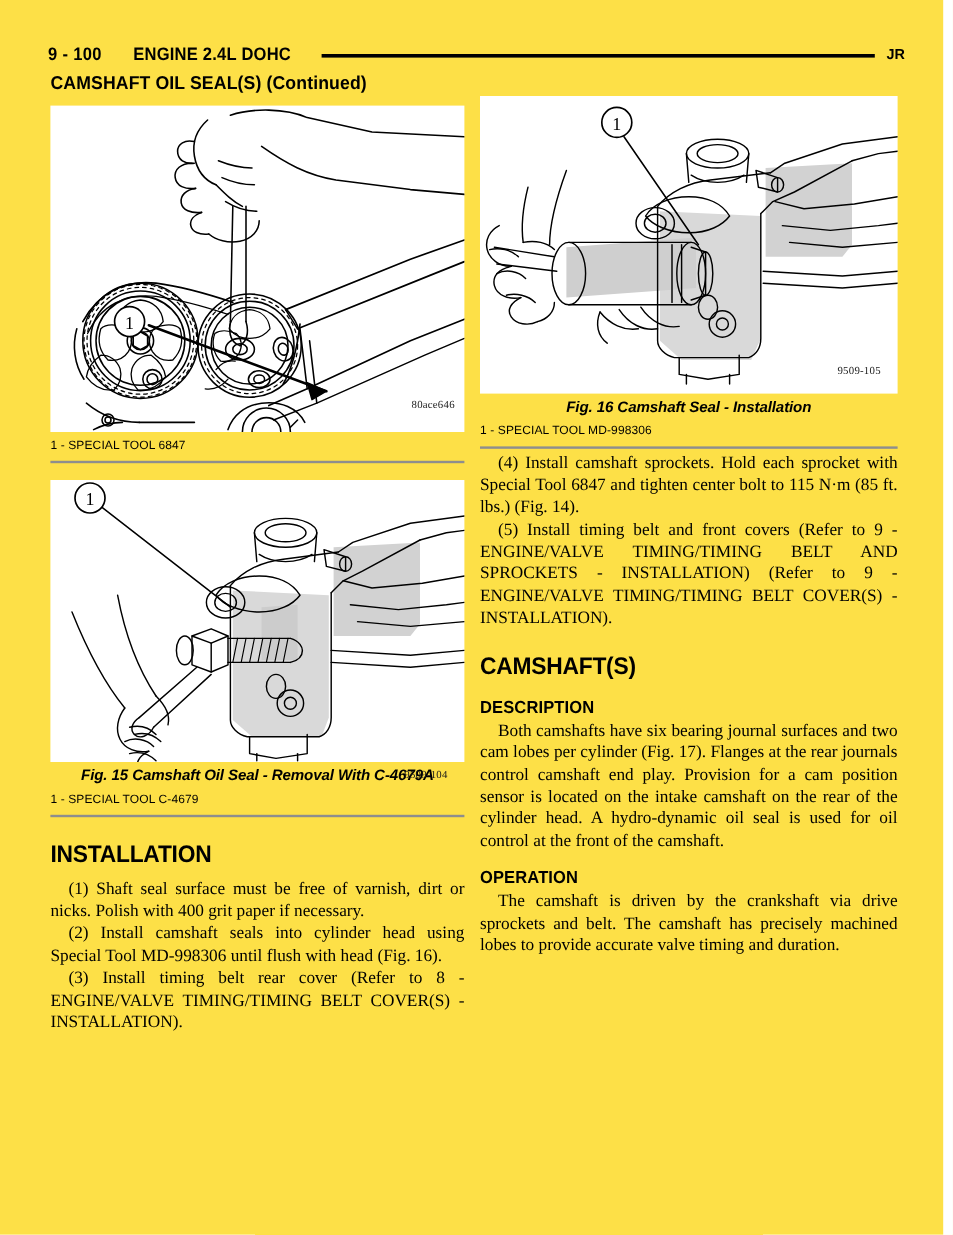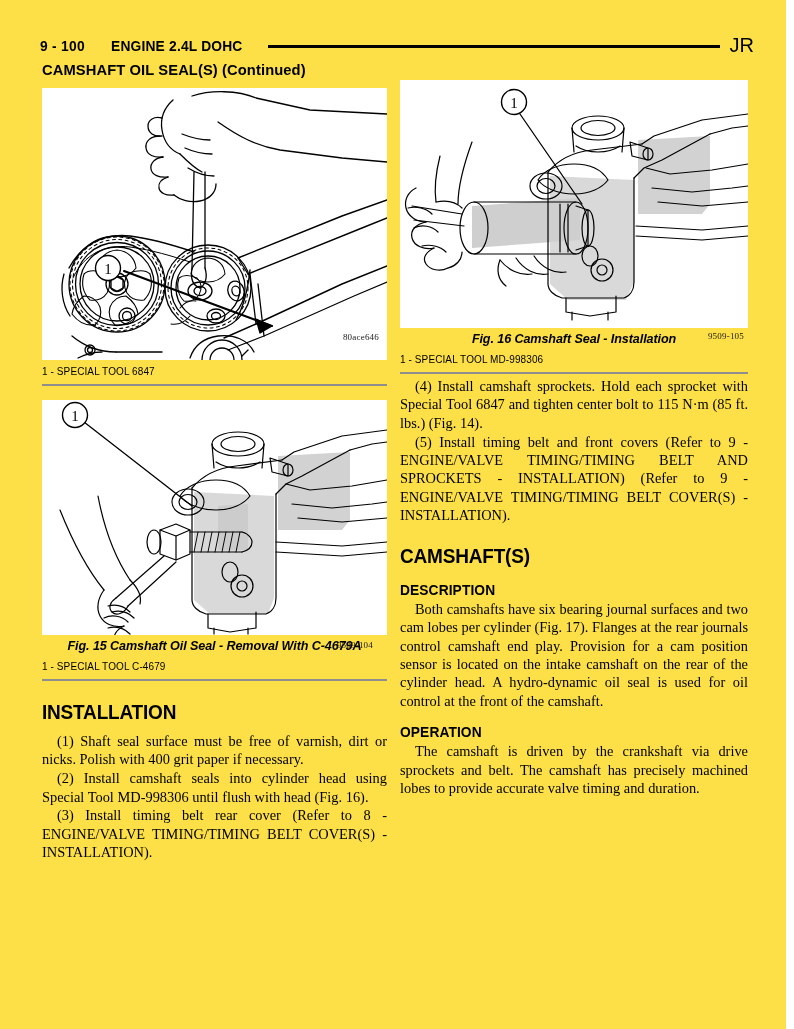--- a/index.html
+++ b/index.html
@@ -50,22 +50,22 @@
   .hdr-rule {
     flex: 1;
     height: 3px;
     background: #000;
     margin: 0 10px 0 14px;
     position: relative;
     top: 1px;
   }
   .hdr-code {
     font-family: "Liberation Sans", sans-serif;
-    font-weight: normal;
-    font-size: 20px;
+    font-weight: bold;
+    font-size: 12px;
     white-space: nowrap;
   }
   .subheader {
     position: absolute;
     left: 42px;
     top: 61px;
     font-family: "Liberation Sans", sans-serif;
     font-weight: bold;
     font-size: 15.5px;
     letter-spacing: 0.1px;
@@ -453,21 +453,21 @@
 
             <path d="M236 146 L302 150 L348 146"></path>
             <path d="M236 156 L302 160 L348 156"></path>
 
             <path d="M120 34 L182 124" stroke-width="1.3"></path>
             <circle cx="114" cy="22" r="12.5" stroke-width="1.4" fill="#fff"></circle>
           </g>
           <text x="114" y="28" text-anchor="middle" font-family="Liberation Serif, serif" font-size="15" fill="#000">1</text>
         </svg>
       </div>
-      <div class="fig-id" style="right:4px; top:224px;margin-top:27px;">9509-105</div>
+      <div class="fig-id" style="right:14px; top:224px;">9509-105</div>
       <div class="fig-caption">Fig. 16 Camshaft Seal - Installation</div>
       <div class="fig-legend">1 - SPECIAL TOOL MD-998306</div>
       <div class="fig-rule"></div>
     </div>
 
     <div style="margin-top:3px;">
       <p class="para">(4)  Install camshaft sprockets. Hold each sprocket with Special Tool 6847 and tighten center bolt to 115 N·m (85 ft. lbs.) (Fig. 14).</p>
       <p class="para">(5)  Install timing belt and front covers (Refer to 9 - ENGINE/VALVE TIMING/TIMING BELT AND SPROCKETS - INSTALLATION) (Refer to 9 - ENGINE/VALVE TIMING/TIMING BELT COVER(S) - INSTALLATION).</p>
     </div>
 

